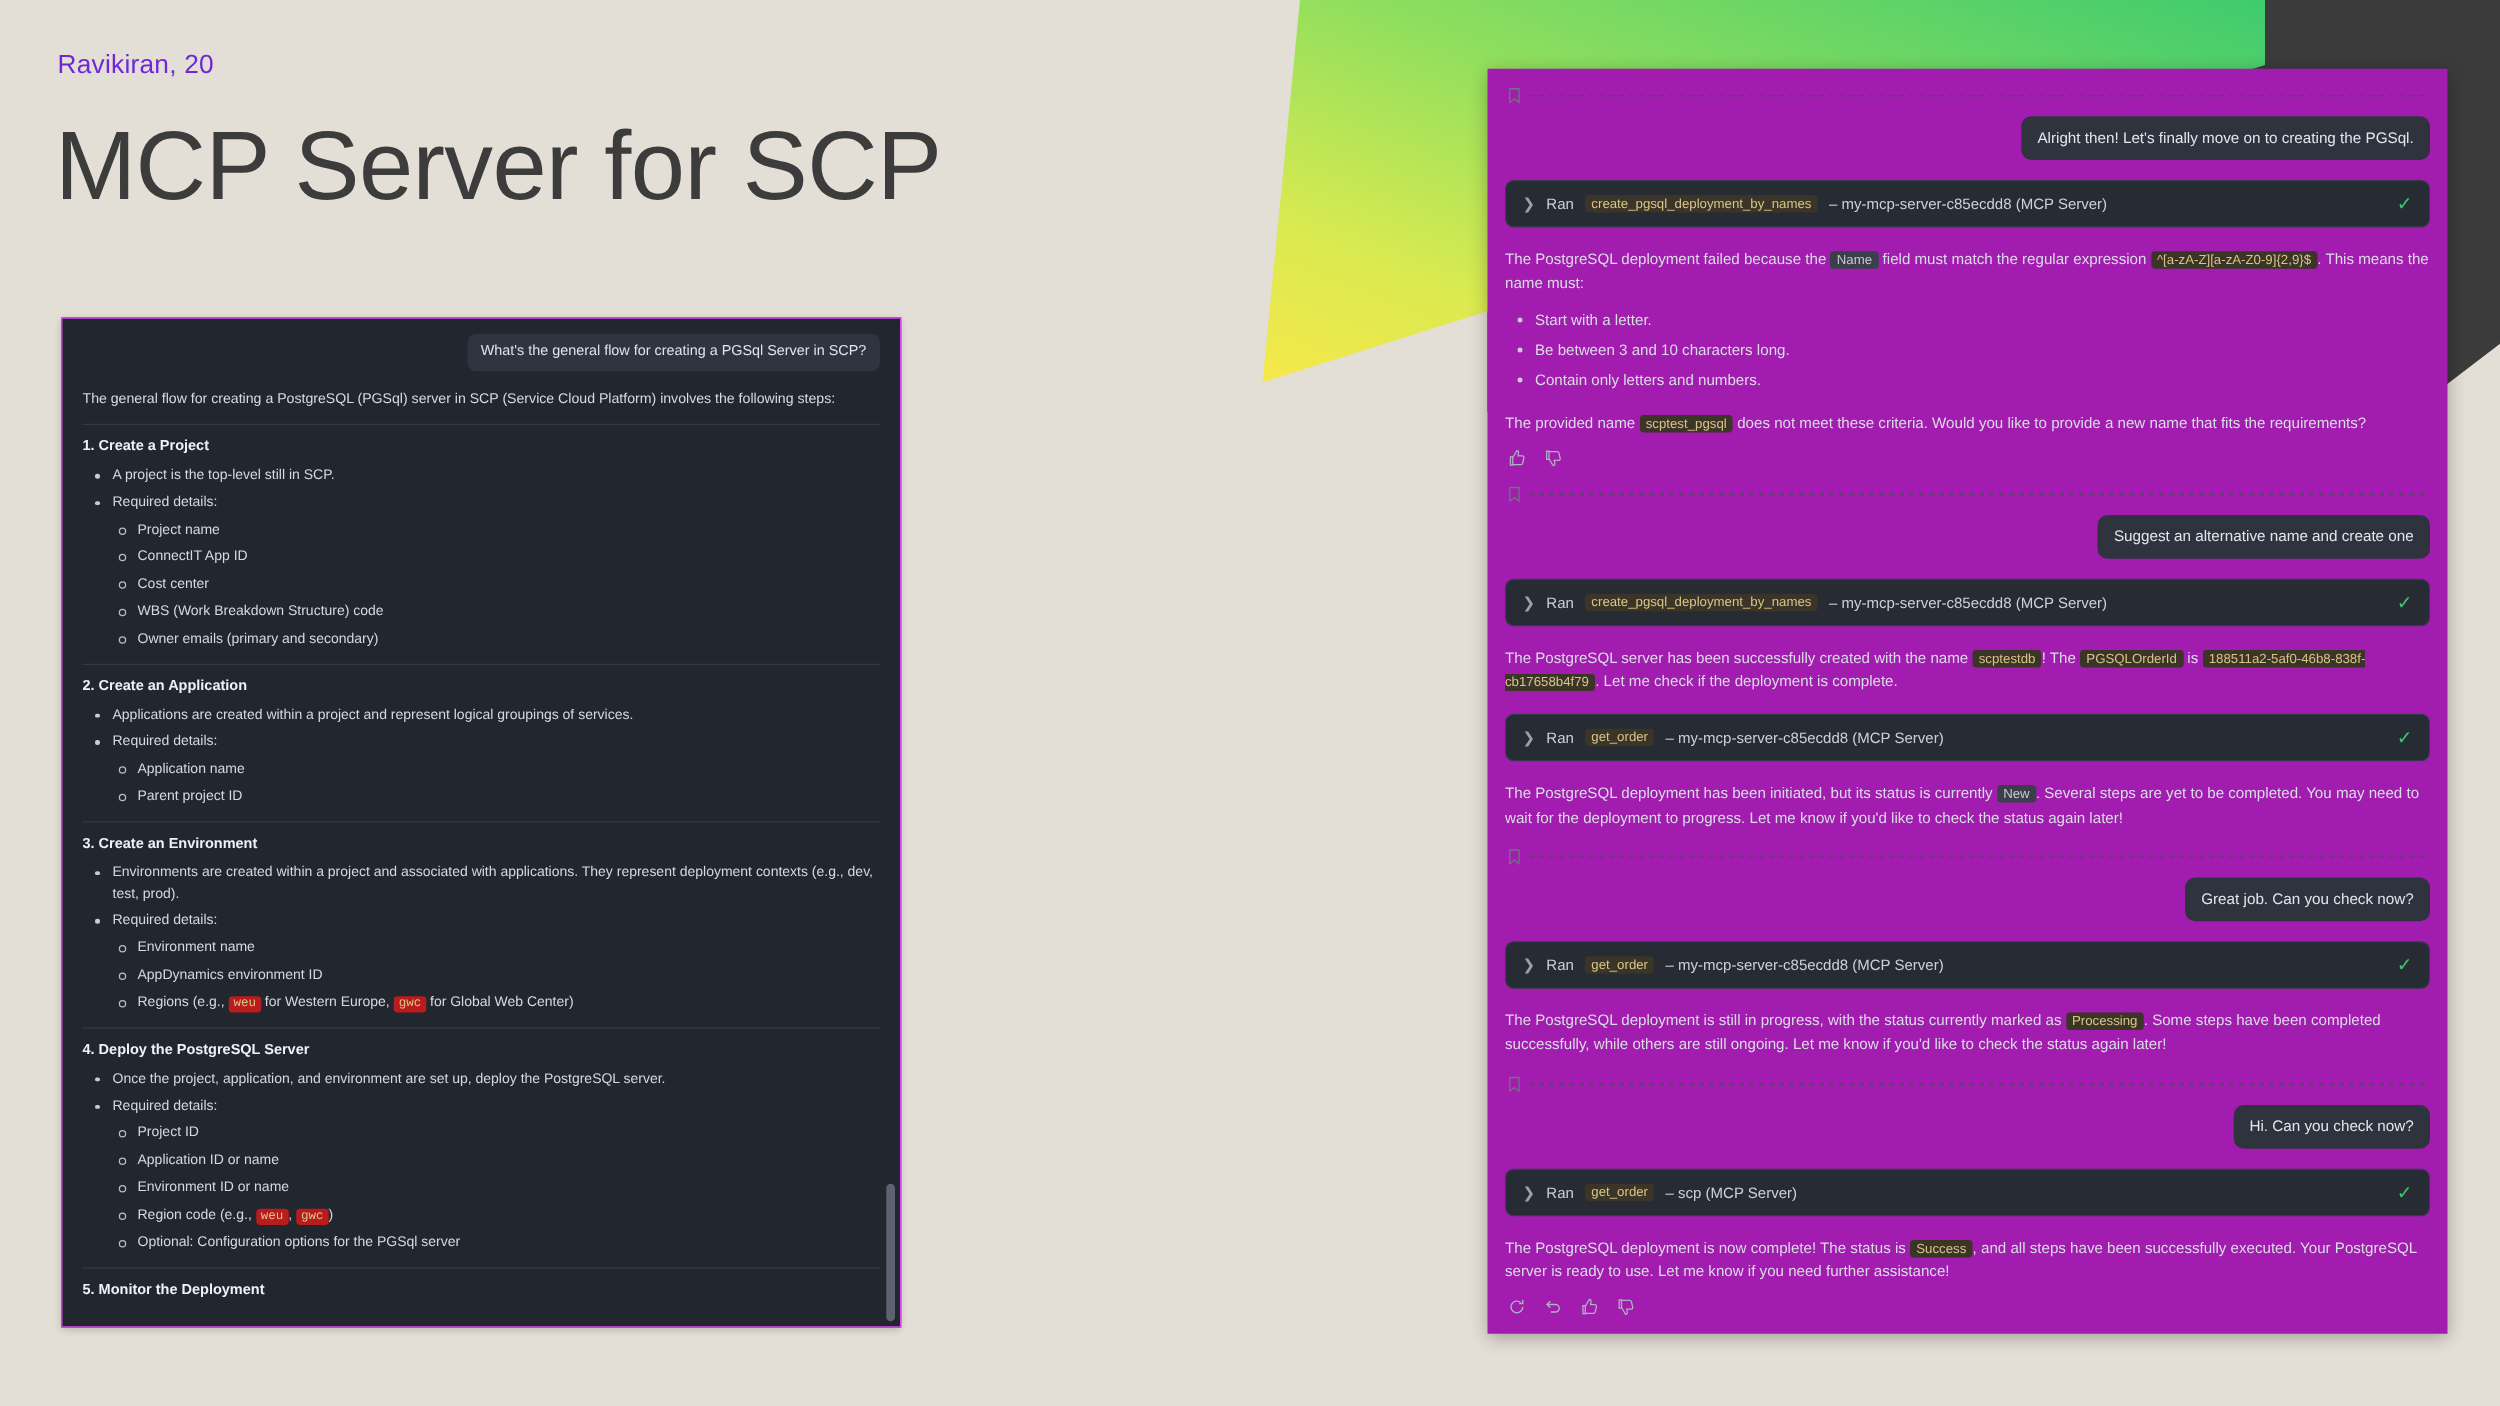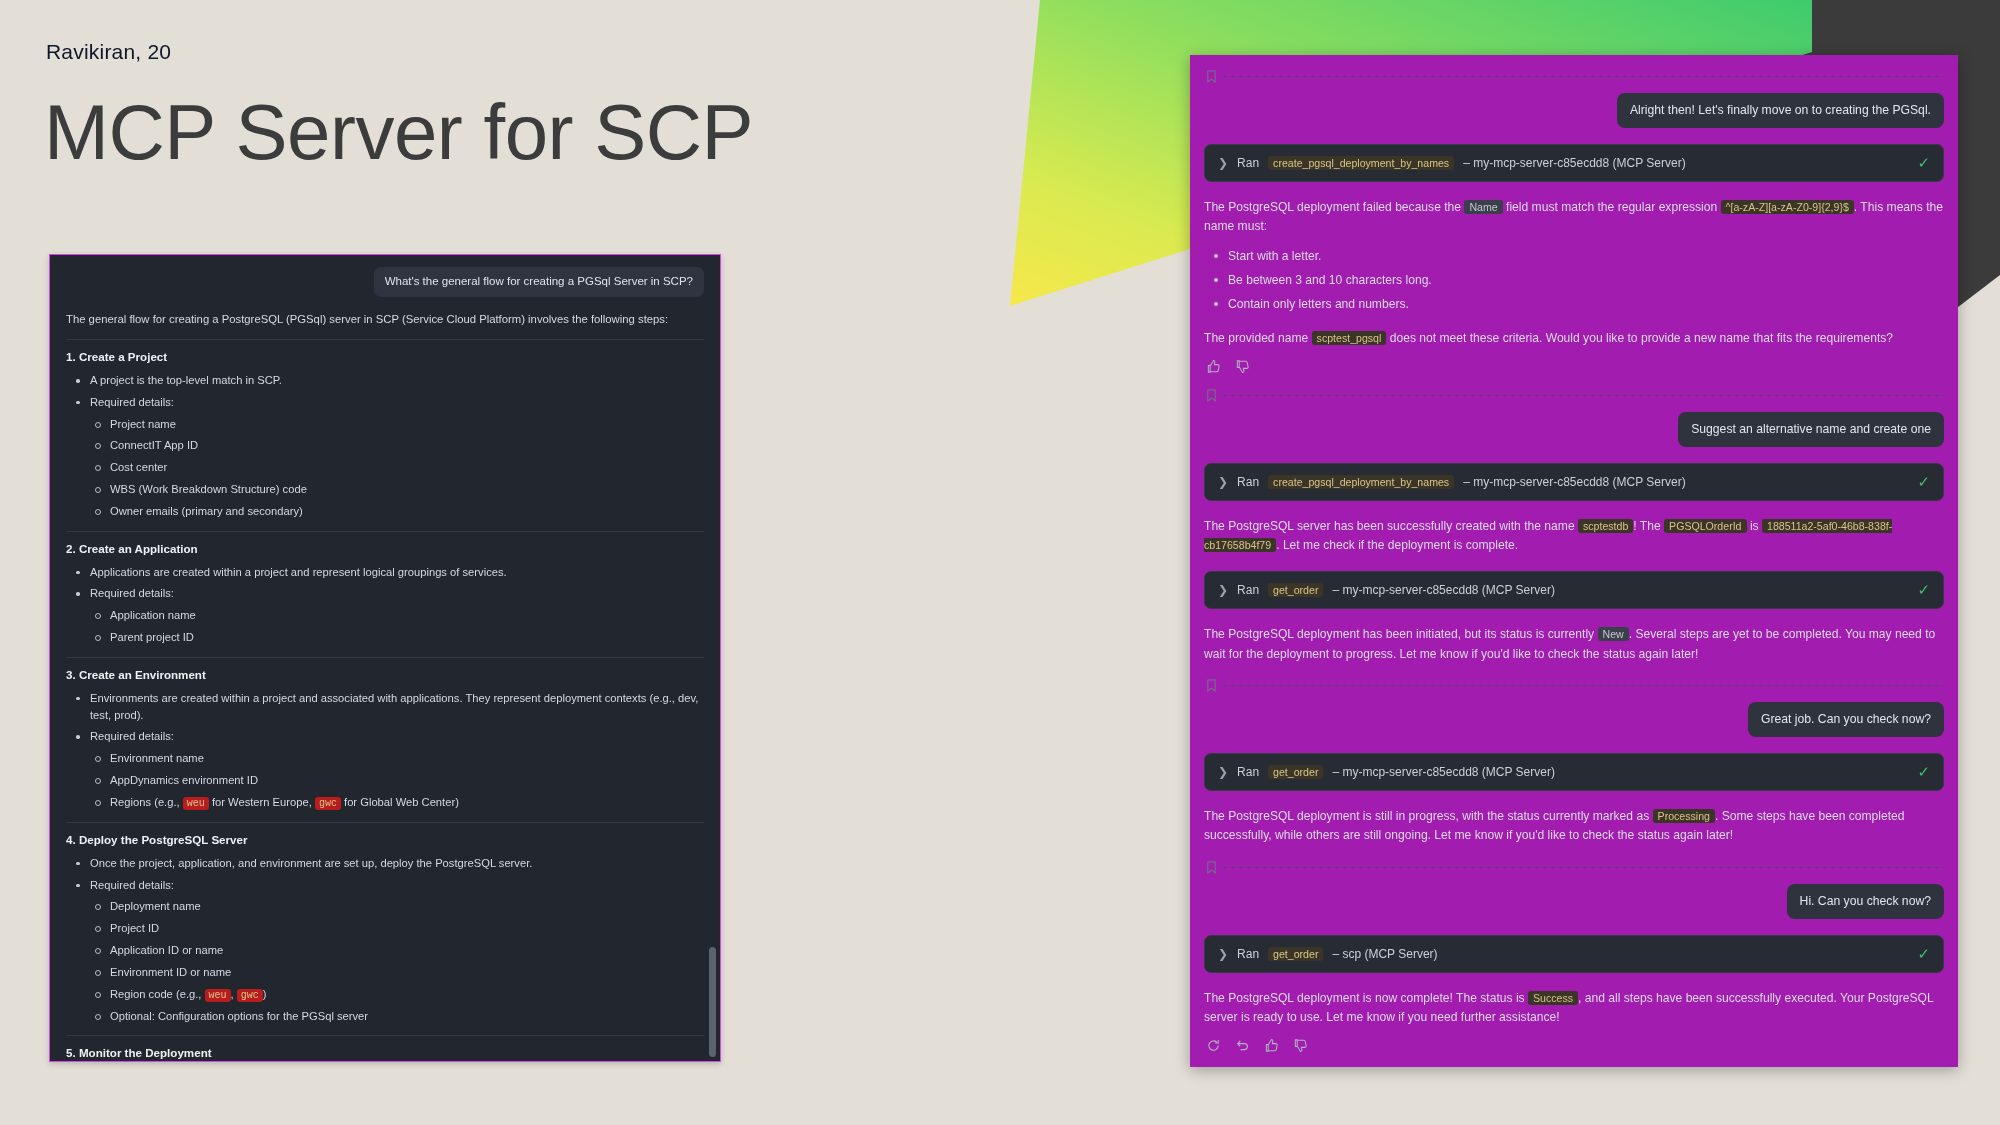--- a/index.html
+++ b/index.html
@@ -17,21 +17,21 @@
     pointer-events: none;
   }
   .deco-darkband {
     position: absolute; right: 0; top: 0; width: 2000px; height: 330px;
     pointer-events: none;
   }
 
   
   .author {
     position: absolute; left: 46px; top: 40px;
-    font-size: 21px; color: #0f172a; letter-spacing: .2px;
+    font-size: 21px; color: #6d28d9; letter-spacing: .2px;
   }
   .deck-title {
     position: absolute; left: 44px; top: 92px;
     font-size: 78px; font-weight: 400; color: #3c3c3c;
     letter-spacing: -0.5px; line-height: 1.05;
   }
 
   
   .panel {
     position: absolute;
@@ -192,21 +192,21 @@
       <div class="user-row">
         <div class="user-bubble">What's the general flow for creating a PGSql Server in SCP?</div>
       </div>
 
       <div style="height:14px"></div>
       <div class="assist-text">The general flow for creating a PostgreSQL (PGSql) server in SCP (Service Cloud Platform) involves the following steps:</div>
 
       <div class="rule"></div>
       <div class="sec-title">1. Create a Project</div>
       <ul class="l1">
-        <li>A project is the top-level match in SCP.</li>
+        <li>A project is the top-level still in SCP.</li>
         <li>
           <span>Required details:</span>
           <ul class="l2">
             <li>Project name</li>
             <li>ConnectIT App ID</li>
             <li>Cost center</li>
             <li>WBS (Work Breakdown Structure) code</li>
             <li>Owner emails (primary and secondary)</li>
           </ul>
         </li>
@@ -245,21 +245,20 @@
         </li>
       </ul>
 
       <div class="rule"></div>
       <div class="sec-title">4. Deploy the PostgreSQL Server</div>
       <ul class="l1">
         <li>Once the project, application, and environment are set up, deploy the PostgreSQL server.</li>
         <li>
           <span>Required details:</span>
           <ul class="l2">
-            <li>Deployment name</li>
             <li>Project ID</li>
             <li>Application ID or name</li>
             <li>Environment ID or name</li>
             <li>
               <span>Region code (e.g.,</span>
               <code class="chip">weu</code><span>,</span>
               <code class="chip">gwc</code><span>)</span>
             </li>
             <li>Optional: Configuration options for the PGSql server</li>
           </ul>

